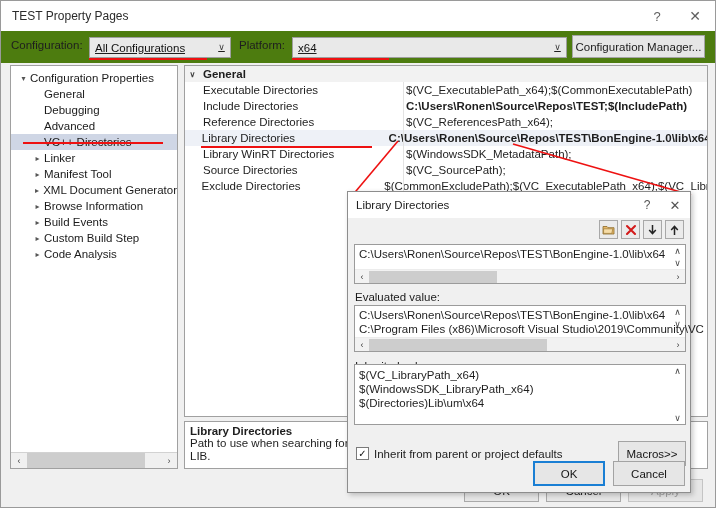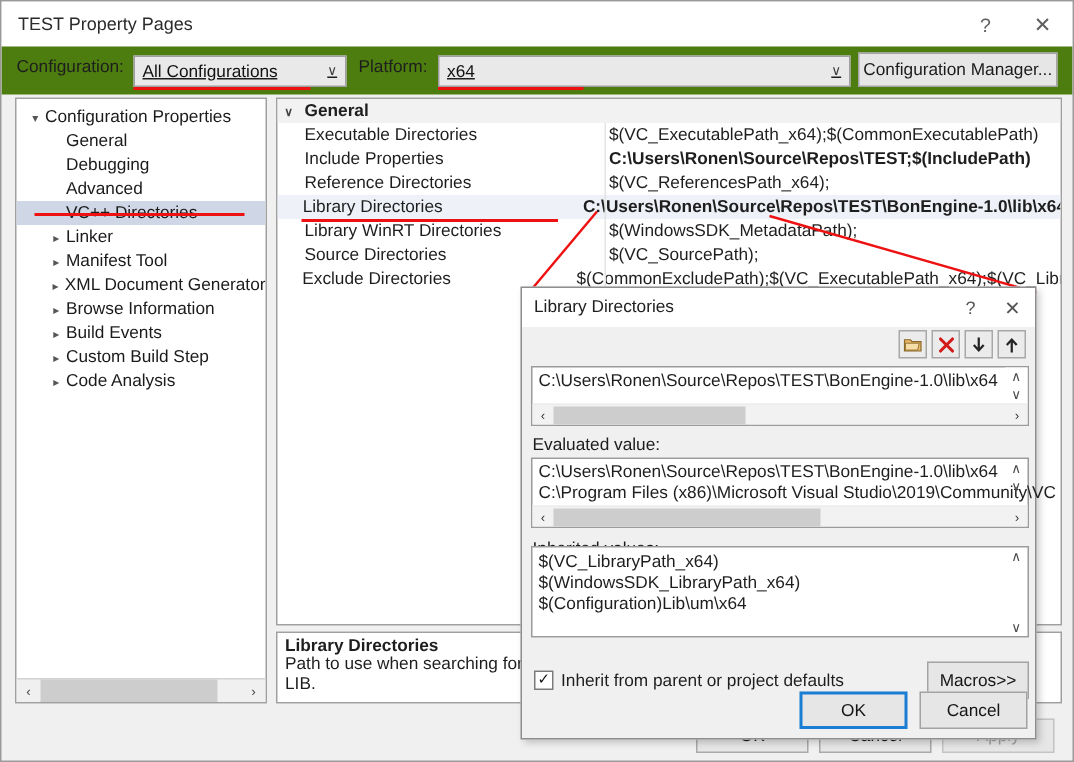--- a/index.html
+++ b/index.html
@@ -265,21 +265,21 @@
     </div>
     <div class="grid-sep"></div>
     <div id="grid-rows">
         <div class="grow">
           <span class="gexp"></span>
           <span class="gname">Executable Directories</span>
           <span class="gval">$(VC_ExecutablePath_x64);$(CommonExecutablePath)</span>
         </div>
         <div class="grow">
           <span class="gexp"></span>
-          <span class="gname">Include Properties</span>
+          <span class="gname">Include Directories</span>
           <span class="gval bold">C:\Users\Ronen\Source\Repos\TEST;$(IncludePath)</span>
         </div>
         <div class="grow">
           <span class="gexp"></span>
           <span class="gname">Reference Directories</span>
           <span class="gval">$(VC_ReferencesPath_x64);</span>
         </div>
         <div class="grow selrow">
           <span class="gexp"></span>
           <span class="gname">Library Directories</span>
@@ -392,21 +392,21 @@
         </div>
         <div class="ehs-a">›</div>
       </div>
     </div>
 
     <span class="m-sublabel" style="left:7px; top:168px;">Inherited values:</span>
     <div class="m-readbox" style="left:6px; top:172px; width:332px; height:61px;">
       <div id="inh-lines" style="padding-top:3px;">
           <div class="rb-line">$(VC_LibraryPath_x64)</div>
           <div class="rb-line">$(WindowsSDK_LibraryPath_x64)</div>
-          <div class="rb-line">$(Configuration)Lib\um\x64</div>
+          <div class="rb-line">$(Directories)Lib\um\x64</div>
         </div>
       <div class="rb-vs">
         <div class="vs-a">∧</div>
         <div class="vs-a" style="position:absolute; bottom:0; width:15px;">∨</div>
       </div>
     </div>
 
     <div class="m-check">
       <span class="chkbox">✓</span>
       <span class="chk-lbl">Inherit from parent or project defaults</span>

